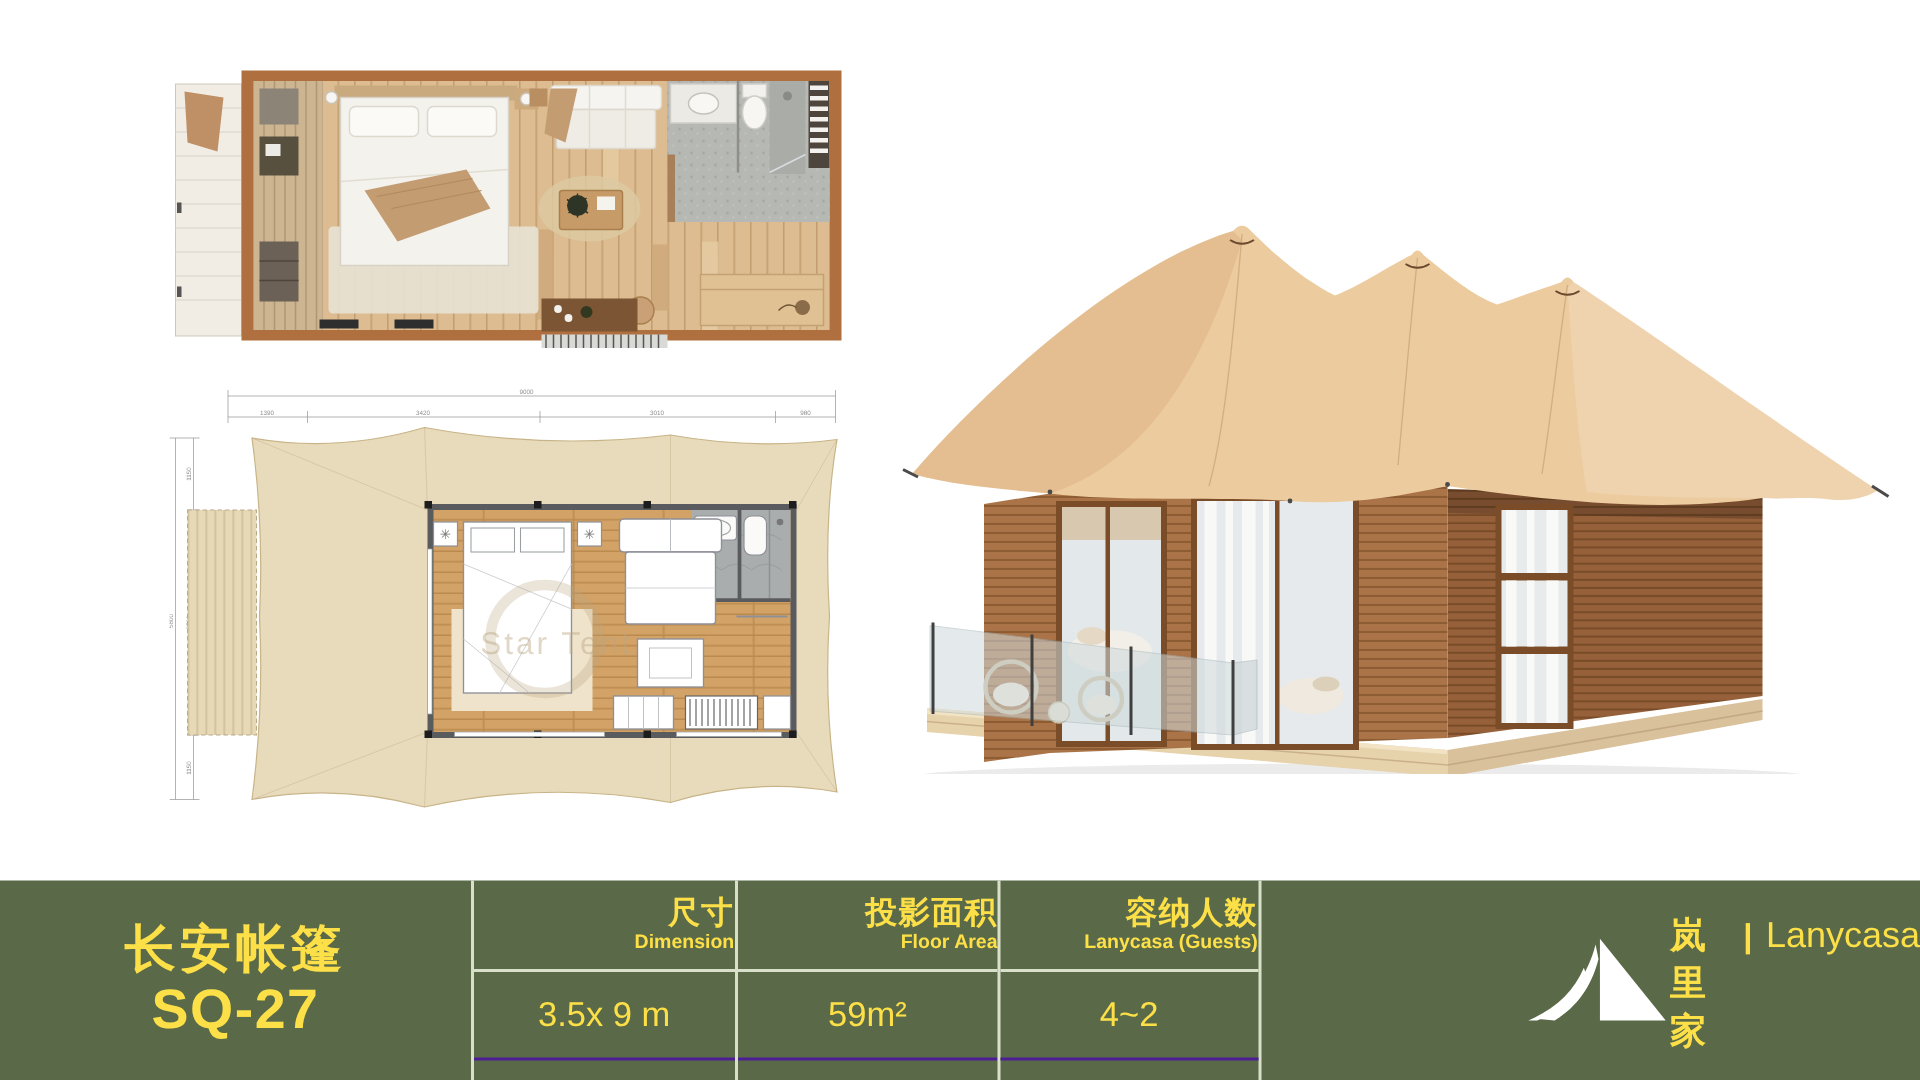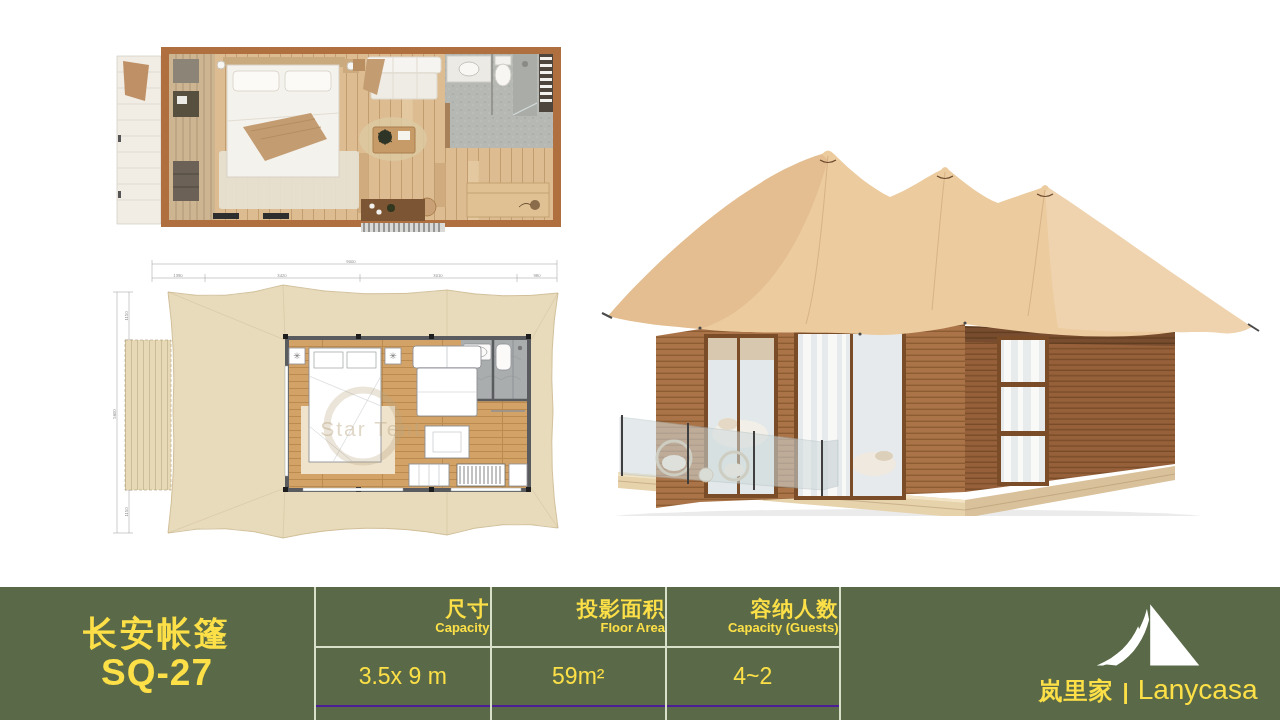--- a/index.html
+++ b/index.html
@@ -16,25 +16,25 @@
   .spec-table{position:absolute;left:314px;top:0;width:702px;height:133px;display:flex;}
   .spec-col{width:175.5px;box-sizing:border-box;border-left:2px solid #d9e0ca;display:flex;flex-direction:column;}
   .spec-col:last-child{border-right:2px solid #d9e0ca;}
   .cell-head{height:61px;box-sizing:border-box;border-bottom:2px solid #d9e0ca;
              display:flex;flex-direction:column;align-items:flex-end;justify-content:center;line-height:1.15;}
   .head-zh{font-size:21px;font-weight:bold;letter-spacing:1px;}
   .head-en{font-size:13px;font-weight:bold;}
   .cell-val{height:59px;box-sizing:border-box;border-bottom:2px solid #4c1d95;
             display:flex;align-items:center;justify-content:center;font-size:23px;}
   .brand{position:absolute;left:1016px;top:0;width:264px;height:133px;
-         display:flex;flex-direction:column;align-items:center;justify-content:center;}
+         display:flex;flex-direction:row;align-items:center;justify-content:center;}
   .brand-text{display:flex;align-items:baseline;gap:9px;margin-top:2px;}
   .brand-zh{font-size:24px;font-weight:bold;letter-spacing:1px;}
   .brand-sep{font-size:22px;font-weight:bold;}
-  .brand-en{font-size:28px;}
+  .brand-en{font-size:24px;}
   svg text.dim{font-size:4.2px;fill:#8f8f8f;}
   svg text.wm{font-size:21px;fill:rgba(186,166,130,0.45);letter-spacing:2px;}
 </style>
 </head>
 <body>
 
 <div class="slide">
 
   <svg class="panel" style="left:115px;top:43px" width="460" height="194" viewBox="0 0 460 194">
     <defs>
@@ -445,35 +445,35 @@
   <div class="band">
     <div class="title-block">
       <div class="title-zh">长安帐篷</div>
       <div class="title-model">SQ-27</div>
     </div>
 
     <div class="spec-table">
       <div class="spec-col">
         <div class="cell-head">
           <div class="head-zh">尺寸</div>
-          <div class="head-en">Capacity</div>
+          <div class="head-en">Dimension</div>
         </div>
         <div class="cell-val">3.5x 9 m</div>
       </div>
       <div class="spec-col">
         <div class="cell-head">
           <div class="head-zh">投影面积</div>
           <div class="head-en">Floor Area</div>
         </div>
         <div class="cell-val">59m²</div>
       </div>
       <div class="spec-col">
         <div class="cell-head">
           <div class="head-zh">容纳人数</div>
-          <div class="head-en">Capacity (Guests)</div>
+          <div class="head-en">Lanycasa (Guests)</div>
         </div>
         <div class="cell-val">4~2</div>
       </div>
     </div>
 
     <div class="brand">
       <svg width="118" height="72" viewBox="0 0 100 66">
         <path d="M52,4 L52,60 L97,60 Z" fill="#ffffff"></path>
         <path d="M49,8 C44,28 31,48 10,59 L21,60 C38,50 47,34 51,18 Z" fill="#ffffff"></path>
         <path d="M41,24 C34,40 22,52 3,60 L9,60 C26,54 36,43 43,30 Z" fill="#ffffff"></path>

